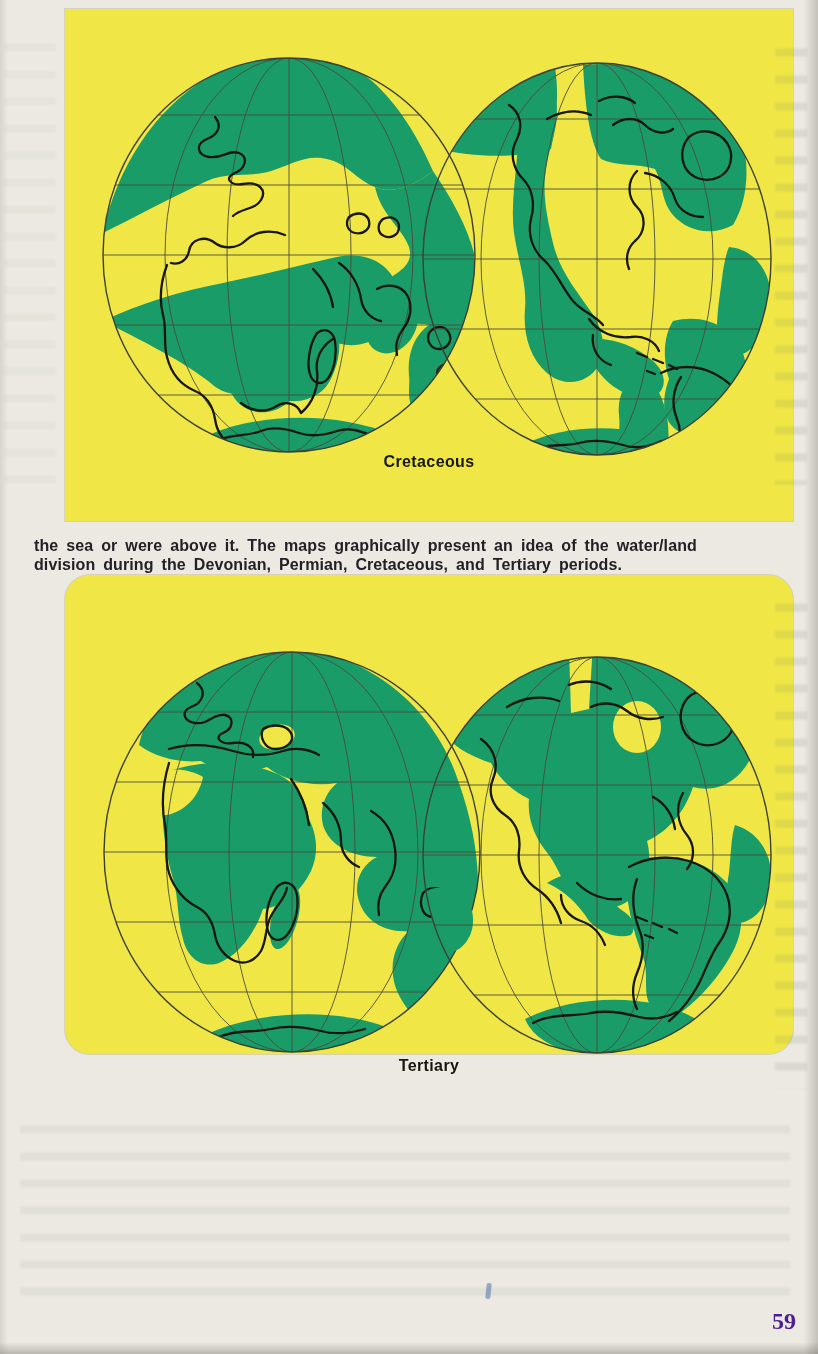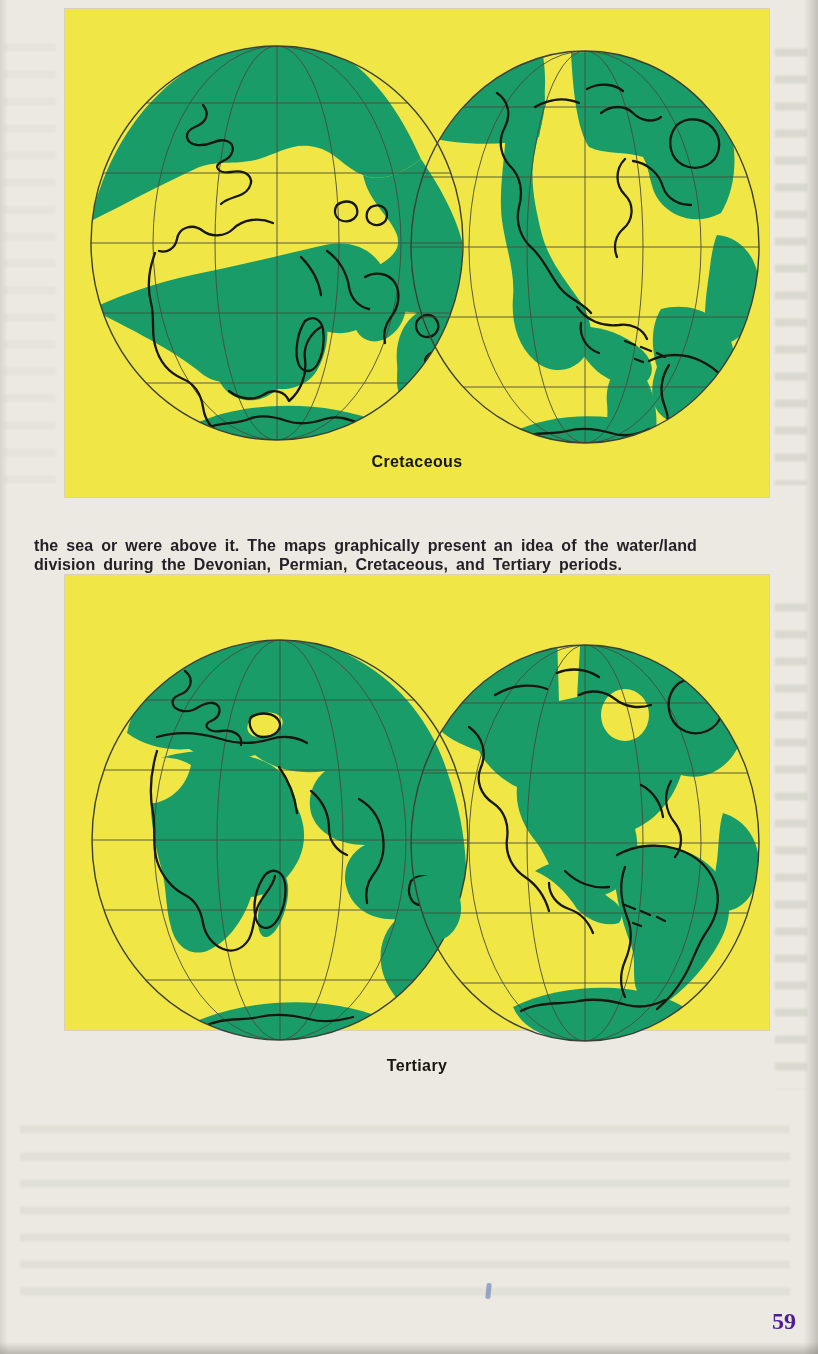--- a/index.html
+++ b/index.html
@@ -3,22 +3,22 @@
 <meta charset="utf-8">
 <style>
   html,body{margin:0;padding:0;}
   body{
     width:818px;height:1354px;position:relative;overflow:hidden;
     background:var(--page-bg,#ebe9e1);
     font-family:"Liberation Sans",sans-serif;
   }
   .panel{position:absolute;background:var(--panel-yellow,#f0e746);box-shadow:0 0 0 1px rgba(150,140,60,.25);}
   #panel-cretaceous{left:65px;top:9px;width:704px;height:488px;}
-  #panel-tertiary{left:65px;top:575px;width:704px;height:455px;}
-  figure{margin:0;padding:0;}
+  #panel-tertiary{left:65px;top:575px;width:704px;height:455px;border-radius:25px;}
+  figure{margin:0;padding:12px;}
   .map-label{
     position:absolute;left:0;right:0;text-align:center;
     font-weight:bold;font-size:16px;letter-spacing:.4px;color:#17170f;
   }
   #panel-cretaceous .map-label{top:444px;}
   #panel-tertiary .map-label{top:482px;}
   .caption{
     position:absolute;left:18px;top:520px;width:788px;margin:16px;
     font-weight:bold;font-size:16px;line-height:19px;color:#232127;
     word-spacing:3.4px;letter-spacing:.1px;

